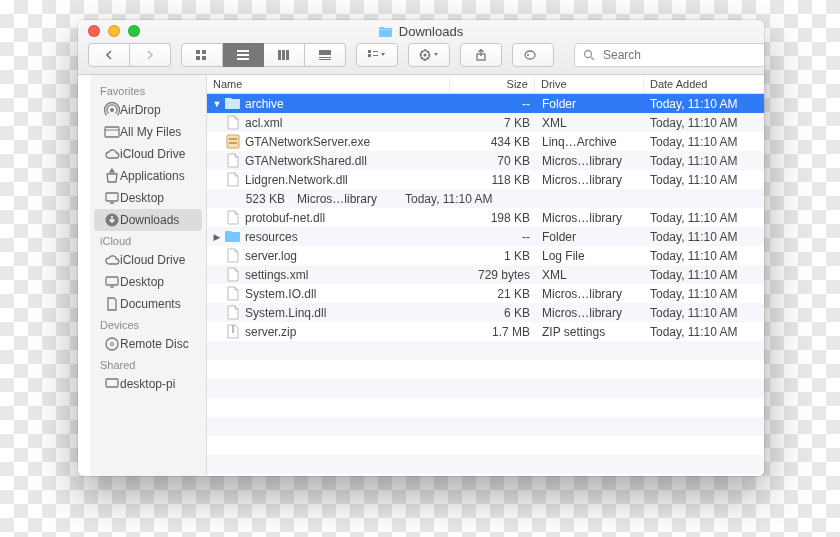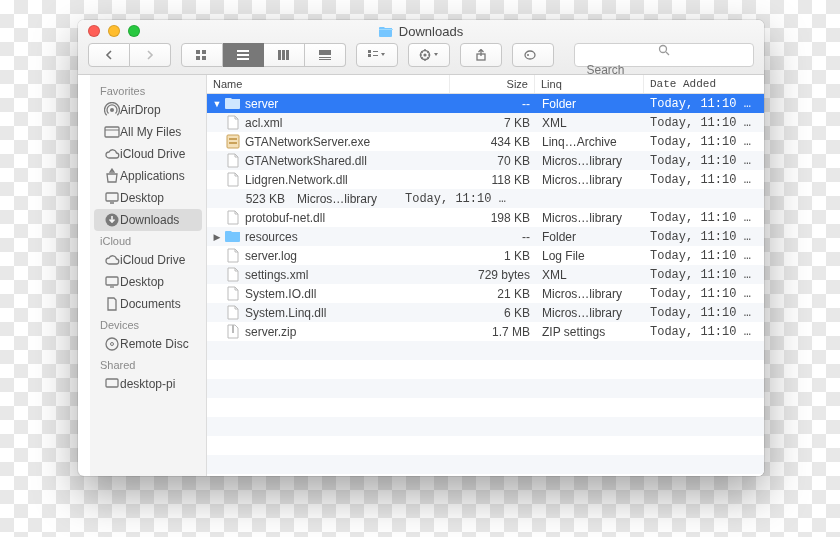--- a/index.html
+++ b/index.html
@@ -40,21 +40,21 @@
     color:#555; font-size:12px;
   }
   .tb-btn.first{border-radius:4px 0 0 4px;}
   .tb-btn.last{border-radius:0 4px 4px 0; border-left:none;}
   .tb-btn.mid{border-left:none;}
   .tb-btn.solo{border-radius:4px;}
   .tb-btn.active{background:#787878; color:#fff; border-color:#787878;}
   .spacer{flex:1;}
   .search {
     width:188px; height:22px; border:1px solid #d0d0d0; border-radius:4px;
-    background:#fff; display:flex; align-items:center; padding:0 8px; color:#9a9a9a; gap:6px;flex-direction:column;
+    background:#fff; display:flex; align-items:center; padding:0 8px; color:#9a9a9a; gap:6px;
   }
   .search input{border:none; outline:none; font-size:12px; flex:1; background:transparent; color:#333;}
   .folder-icon{display:inline-block; vertical-align:middle;}
   
   .body{flex:1; display:flex; overflow:hidden;margin-left:12px;}
   .sidebar{
     width:116px; background:#f4f4f4; border-right:1px solid #dcdcdc;
     padding:6px 0 0 0; font-size:12px; color:#6b6b6b;
     overflow:hidden;
   }
@@ -62,21 +62,21 @@
   .sb-item{display:flex; align-items:center; gap:0; padding:3px 8px 3px 10px; color:#4a4a4a; border-radius:4px; margin:0 4px;}
   .sb-item.selected{background:#dcdcdc;}
   .sb-icon{width:16px; height:16px; display:flex; align-items:center; justify-content:center; color:#7a7a7a;}
   
   .files{flex:1; display:flex; flex-direction:column; background:#fff;}
   .cols{display:flex; height:18px; border-bottom:1px solid #e0e0e0; font-size:11px; color:#444;}
   .col{display:flex; align-items:center; padding:0 6px; border-right:1px solid #ececec;}
   .c-name{flex:1;}
   .c-size{width:72px; justify-content:flex-end;}
   .c-kind{width:96px;}
-  .c-date{width:108px; border-right:none;font-family:Liberation Mono, monospace;}
+  .c-date{width:108px; border-right:none;}
   .rows{flex:1; overflow:hidden;}
   .row{display:flex; height:19px; align-items:center; font-size:12px; color:#444;}
   .row:nth-child(odd){background:#fff;}
   .row:nth-child(even){background:#f5f7fa;}
   .row.selected{background:#2f7bf5; color:#fff;}
   .row .cell{padding:0 6px; overflow:hidden; white-space:nowrap; text-overflow:ellipsis;}
   .row .c-name{flex:1; display:flex; align-items:center; gap:4px;}
   .row .c-size{width:72px; text-align:right;}
   .row .c-kind{width:96px; color:#404040;}
   .row.selected .c-kind,.row.selected .c-date{color:#fff;}
@@ -302,33 +302,33 @@
               <rect x="2" y="3" width="12" height="8" rx="1" fill="none" stroke="#7a7a7a" stroke-width="1.3"></rect>
             </svg>
           </span>
           <span>desktop-pi</span>
         </div>
       </div>
     <div class="files">
       <div class="cols">
         <div class="col c-name">Name</div>
         <div class="col c-size">Size</div>
-        <div class="col c-kind">Linq</div>
+        <div class="col c-kind">Drive</div>
         <div class="col c-date">Date Added</div>
       </div>
       <div class="rows" id="rows">
           <div class="row selected">
             <div class="cell c-name indent0">
               <span class="disc">▼</span>
               <span class="file-ic">
                 <svg width="16" height="13" viewBox="0 0 16 13">
                   <path fill="#cfe6ff" d="M1 1h5l1 1h8v9a1 1 0 0 1-1 1H1a1 1 0 0 1-1-1V2a1 1 0 0 1 1-1z"></path>
                 </svg>
               </span>
-              <span>server</span>
+              <span>archive</span>
             </div>
             <div class="cell c-size">--</div>
             <div class="cell c-kind">Folder</div>
             <div class="cell c-date">Today, 11:10 AM</div>
           </div>
           <div class="row">
             <div class="cell c-name indent1">
               <span class="disc"></span>
               <span class="file-ic">
                 <svg width="14" height="15" viewBox="0 0 14 15">

